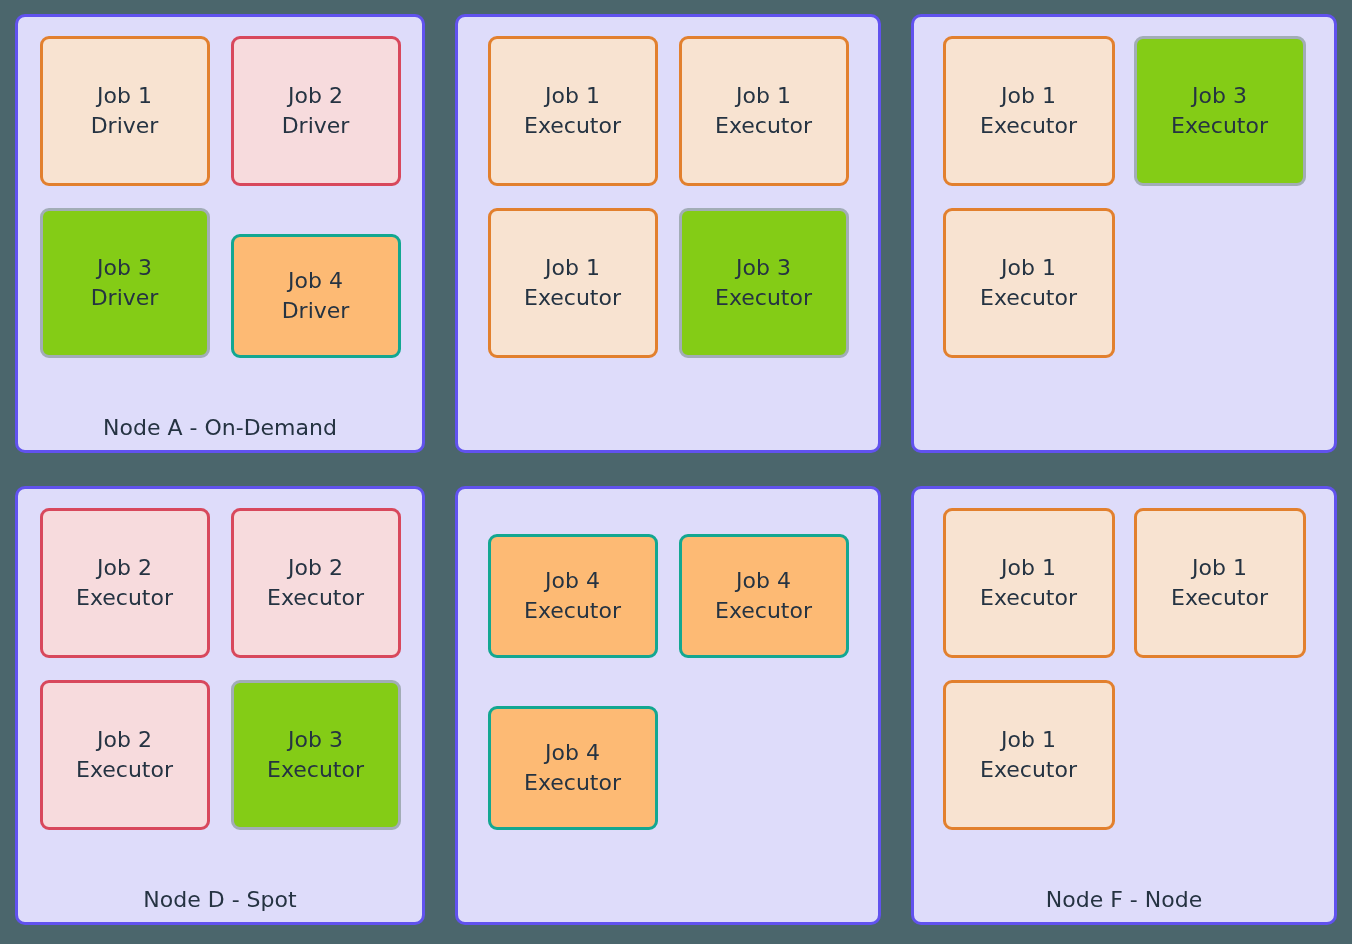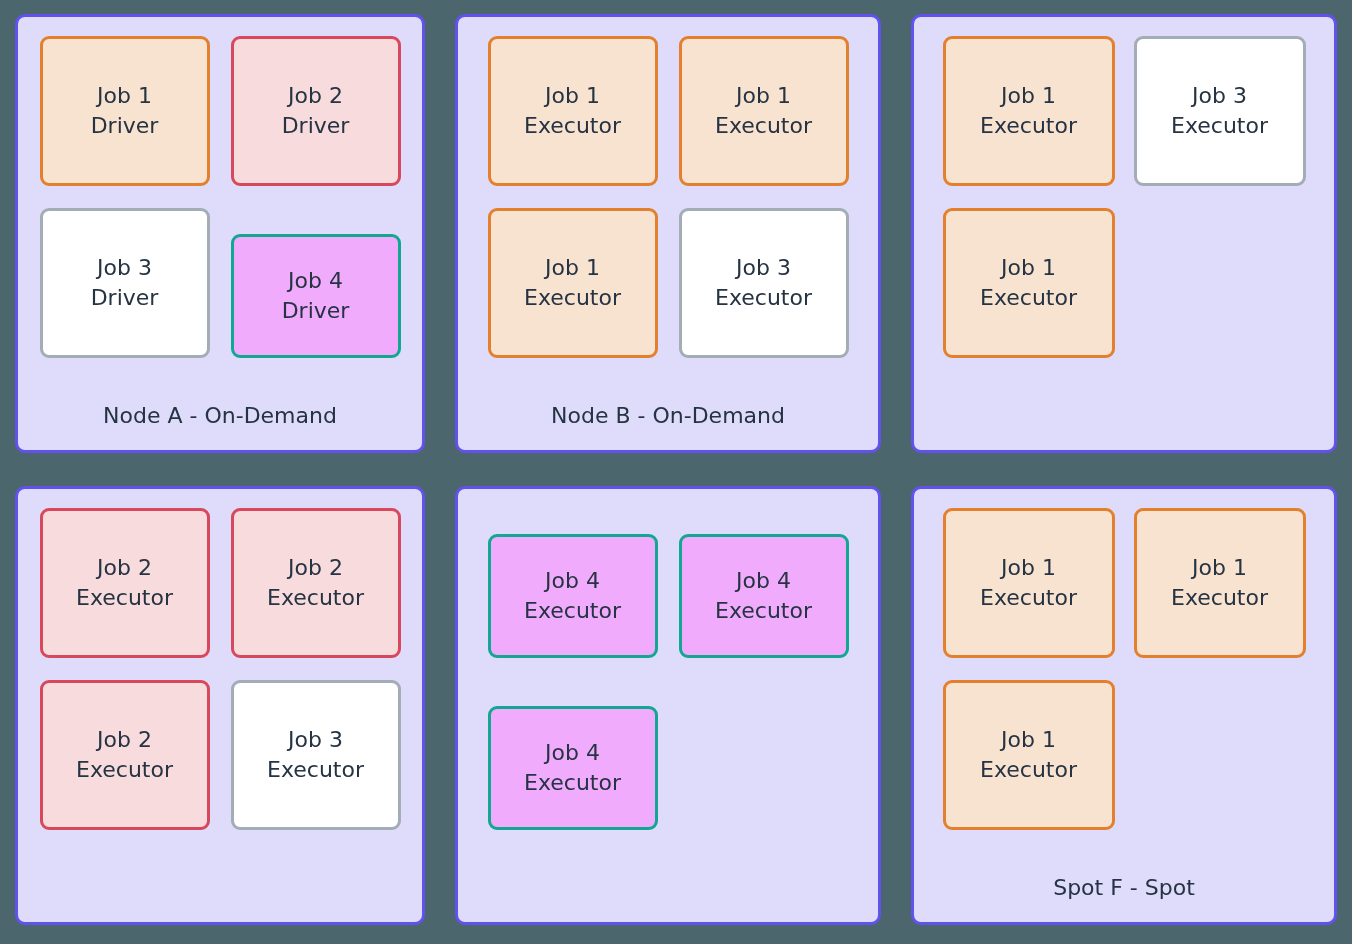--- a/index.html
+++ b/index.html
@@ -75,27 +75,27 @@
   }
 
   .slot .job-line,
   .slot .role-line {
     display: block;
   }
 
   
   .c-orange { background: #f8e3d1; border-color: #e2802e; }
   .c-red    { background: #f7dbdd; border-color: #d8485c; align-items: center; }
-  .c-gray   { background: #ffffff; border-color: #a2adb6; }
-  .c-teal   { background: #f0abfc; border-color: #13a791; margin-top: 26px; }
+  .c-gray   { background: #84cc16; border-color: #a2adb6; }
+  .c-teal   { background: #fdba74; border-color: #13a791; margin-top: 26px; }
 
   .node-label {
     margin-top: auto;
     margin-bottom: 0;
-    padding-bottom: 22px;
+    padding-bottom: 10px;
     font-size: 22px;
     color: #253342;
     text-align: center;
     white-space: nowrap;
   }
 </style>
 </head>
 <body>
 
 <div id="cluster-grid">
@@ -132,21 +132,20 @@
         </div>
         <div class="slot filled c-orange">
           <span class="job-line">Job 1</span>
           <span class="role-line">Executor</span>
         </div>
         <div class="slot filled c-gray">
           <span class="job-line">Job 3</span>
           <span class="role-line">Executor</span>
         </div>
       </div>
-      <div class="node-label">Node B - On-Demand</div>
     </div>
     <div class="node wide">
       <div class="node-slots">
         <div class="slot filled c-orange">
           <span class="job-line">Job 1</span>
           <span class="role-line">Executor</span>
         </div>
         <div class="slot filled c-gray">
           <span class="job-line">Job 3</span>
           <span class="role-line">Executor</span>
@@ -170,20 +169,21 @@
         </div>
         <div class="slot filled c-red">
           <span class="job-line">Job 2</span>
           <span class="role-line">Executor</span>
         </div>
         <div class="slot filled c-gray">
           <span class="job-line">Job 3</span>
           <span class="role-line">Executor</span>
         </div>
       </div>
+      <div class="node-label">Node D - Spot</div>
     </div>
     <div class="node">
       <div class="node-slots">
         <div class="slot filled c-teal">
           <span class="job-line">Job 4</span>
           <span class="role-line">Executor</span>
         </div>
         <div class="slot filled c-teal">
           <span class="job-line">Job 4</span>
           <span class="role-line">Executor</span>
@@ -204,15 +204,15 @@
         <div class="slot filled c-orange">
           <span class="job-line">Job 1</span>
           <span class="role-line">Executor</span>
         </div>
         <div class="slot filled c-orange">
           <span class="job-line">Job 1</span>
           <span class="role-line">Executor</span>
         </div>
         <div class="slot empty"></div>
       </div>
-      <div class="node-label">Spot F - Spot</div>
+      <div class="node-label">Node F - Node</div>
     </div>
   </div>
 
 </body></html>

